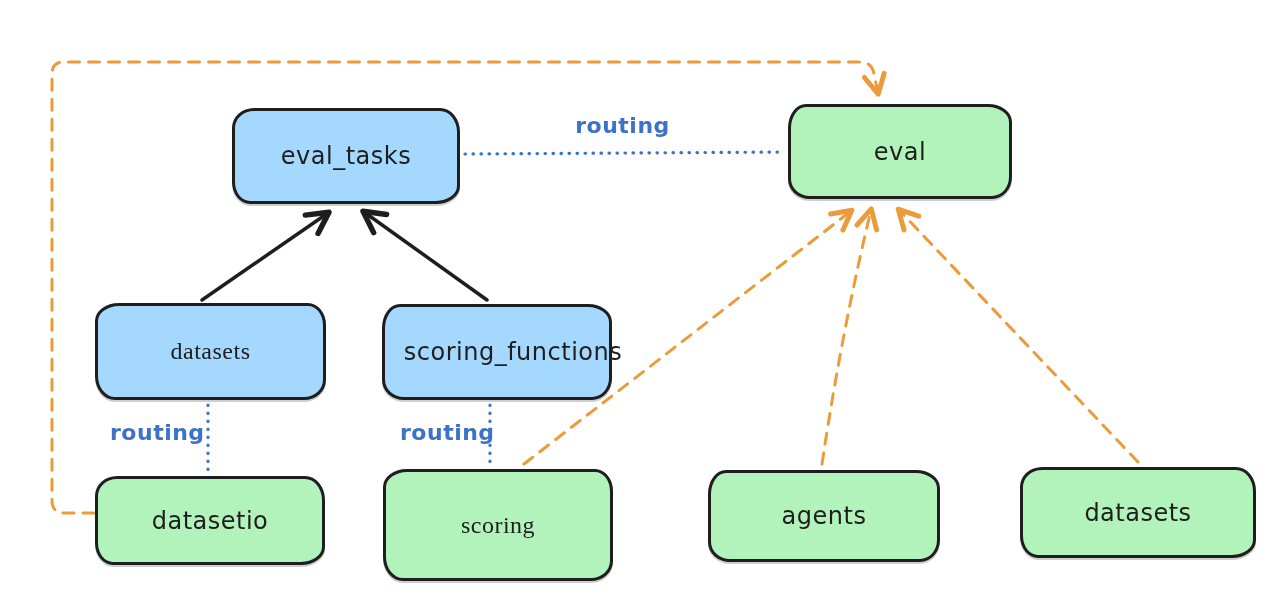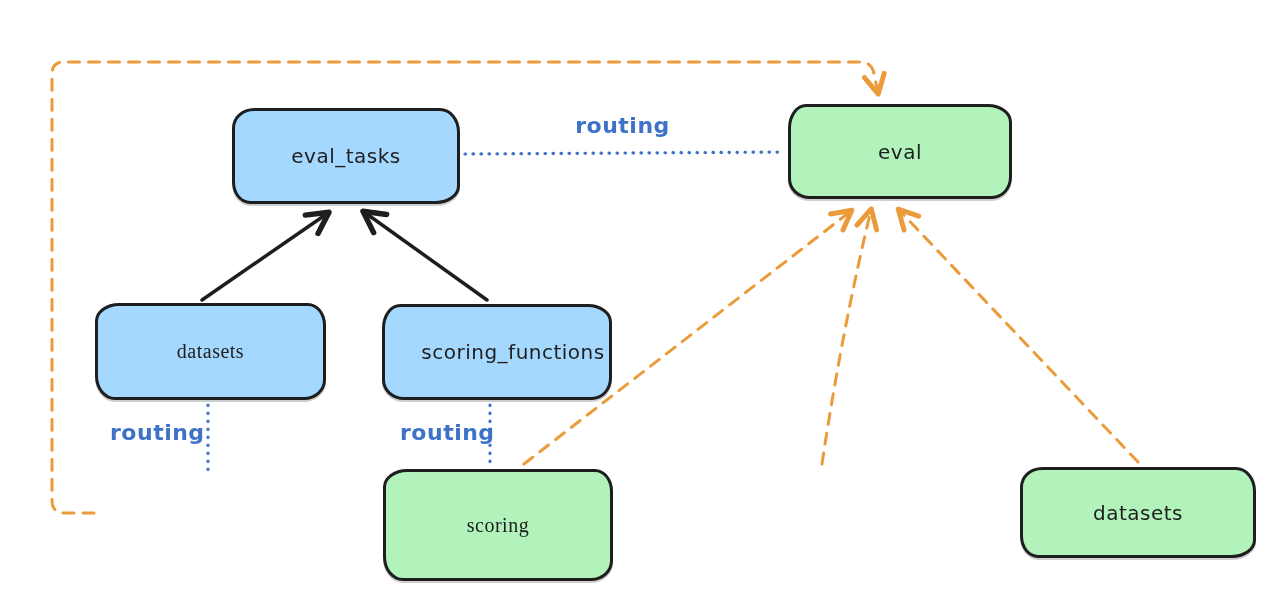--- a/index.html
+++ b/index.html
@@ -21,21 +21,21 @@
     width: 1280px;
     height: 596px;
   }
   .node {
     position: absolute;
     display: flex;
     align-items: center;
     justify-content: center;
     border: 3px solid #1e1e1e;
     box-sizing: border-box;
-    font-size: 20px;
+    font-size: 24px;
     color: #1e1e1e;
     letter-spacing: 0.5px;
     box-shadow: 0 2px 0 rgba(30,30,30,0.22);
   }
   .node-blue  { background: #a5d8ff; }
   .node-green { background: #b2f2bb; }
   .r1 { border-radius: 22px 20px 24px 18px / 20px 24px 18px 22px; }
   .r2 { border-radius: 18px 24px 20px 22px / 24px 18px 22px 20px; }
   .r3 { border-radius: 24px 18px 22px 20px / 18px 22px 20px 24px; font-family: Liberation Serif, serif; }
   .edge-label {
@@ -92,22 +92,28 @@
   </div>
   <div class="node node-green r2" id="n-eval">
     <span>eval</span>
   </div>
   <div class="node node-blue r3" id="n-datasets">
     <span>datasets</span>
   </div>
   <div class="node node-blue r2" id="n-scoring_functions">
     <span>scoring_functions</span>
   </div>
+  <div class="node node-green r1" id="n-datasetio">
+    <span>datasetio</span>
+  </div>
   <div class="node node-green r3" id="n-scoring">
     <span>scoring</span>
+  </div>
+  <div class="node node-green r2" id="n-agents">
+    <span>agents</span>
   </div>
   <div class="node node-green r1" id="n-inference">
     <span>datasets</span>
   </div>
 
   <div class="edge-label" id="lbl-routing-top">routing</div>
   <div class="edge-label" id="lbl-routing-left">routing</div>
   <div class="edge-label" id="lbl-routing-mid">routing</div>
 
 </div>

